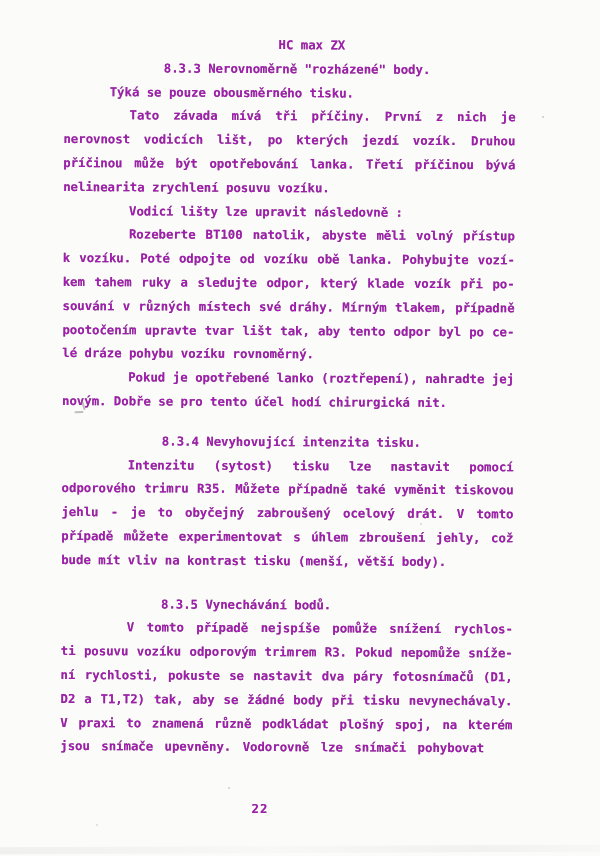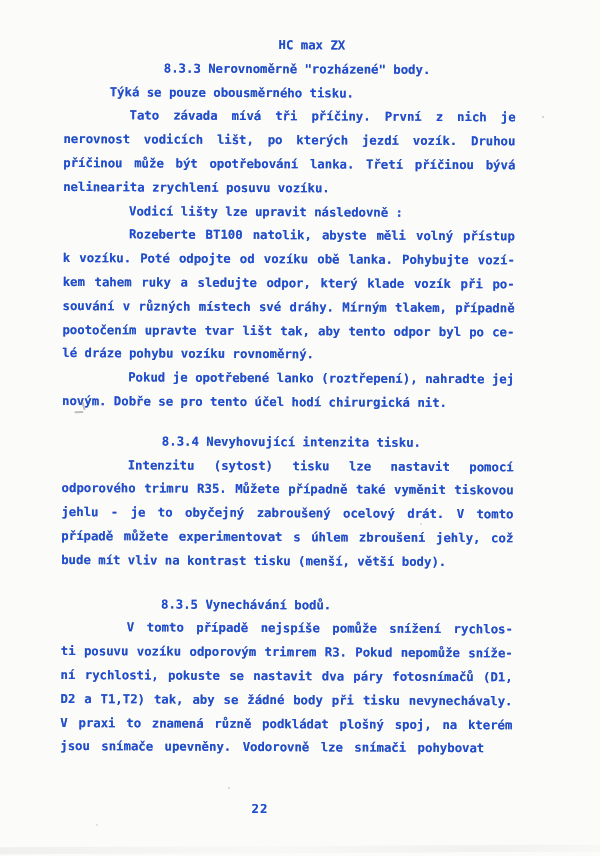--- a/index.html
+++ b/index.html
@@ -6,21 +6,21 @@
   body { background: #e8e8e6; }
 
   .page {
     position: relative;
     width: 600px;
     height: 856px;
     background: #fbfbf9;
     overflow: hidden;
     font-family: "DejaVu Sans Mono", "Liberation Mono", monospace;
     font-weight: 700;
-    color: #1d4ed8;
+    color: #a21caf;
     text-shadow: 0 0 0.5px rgba(10,10,10,0.45);
   }
 
   
   .col {
     position: absolute;
     left: 64px;
     top: 33px;
     width: 452px;
     font-size: 12.3px;

